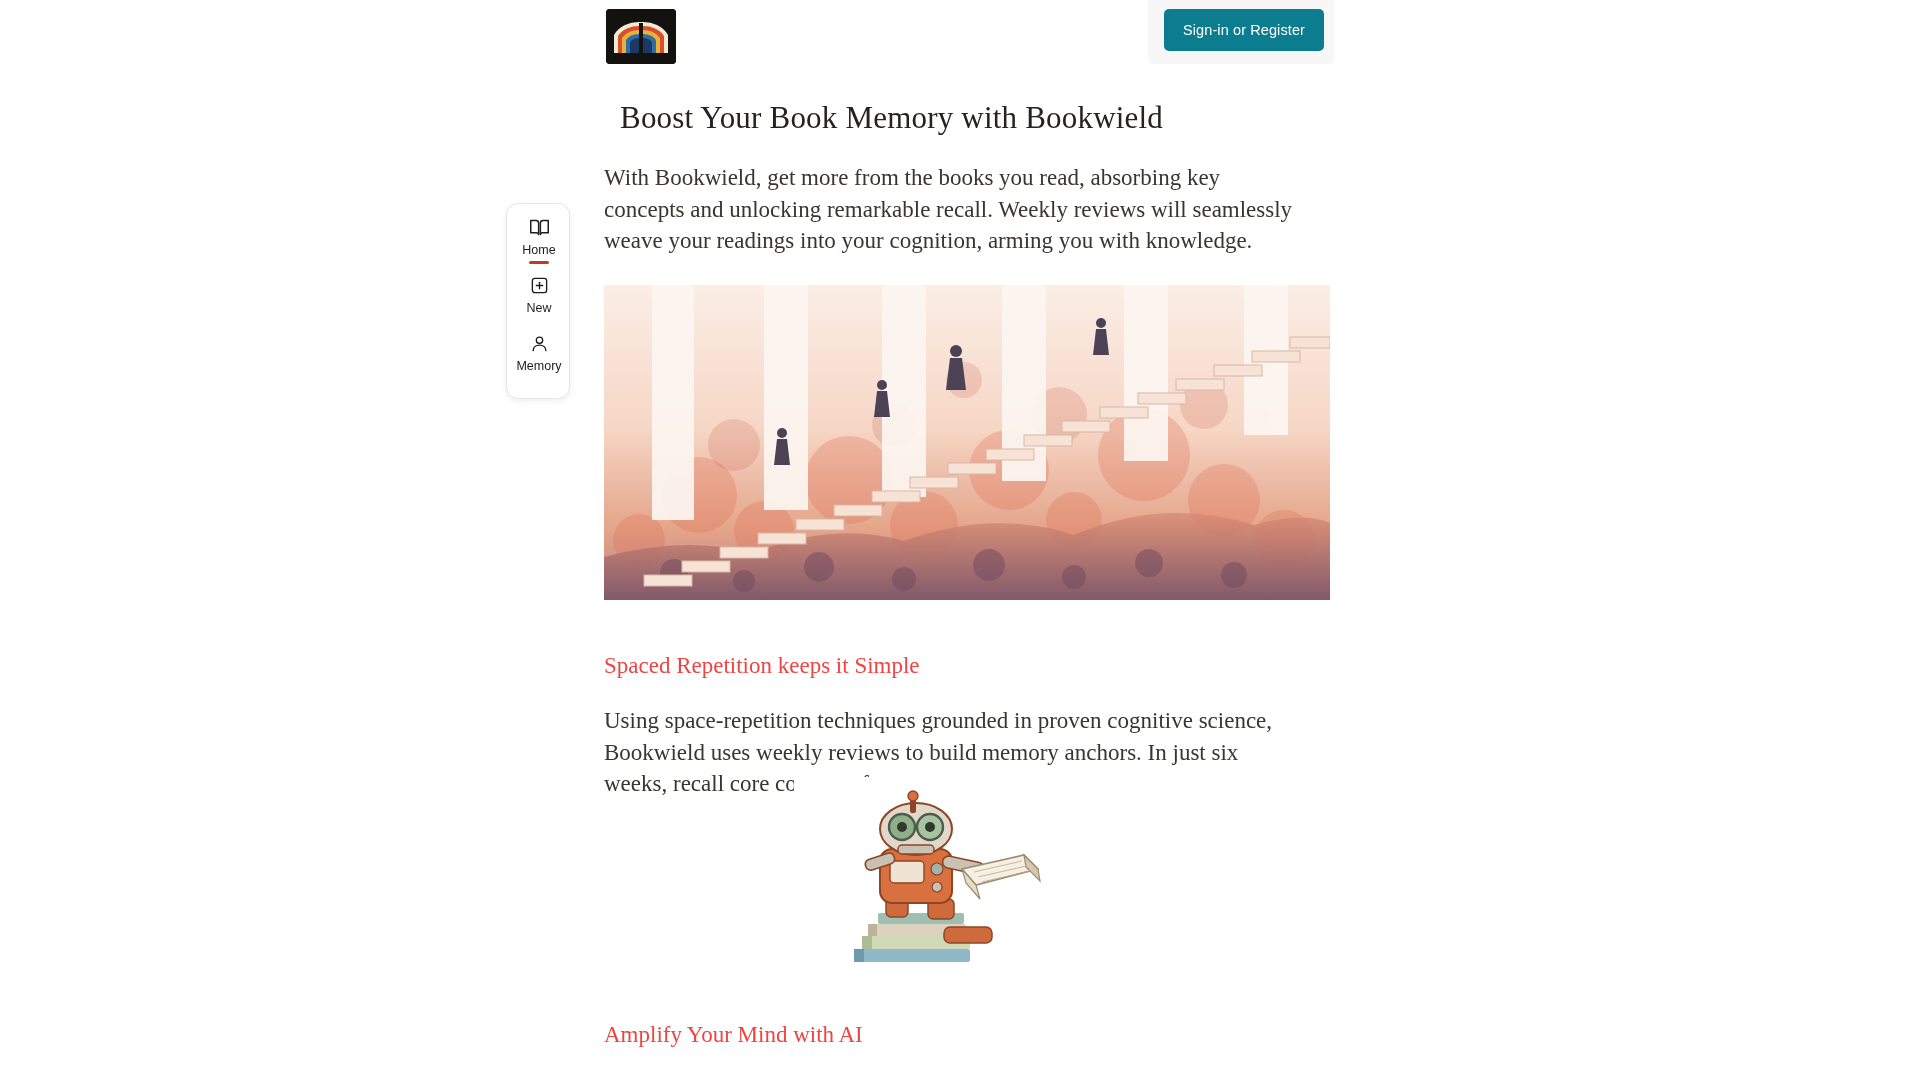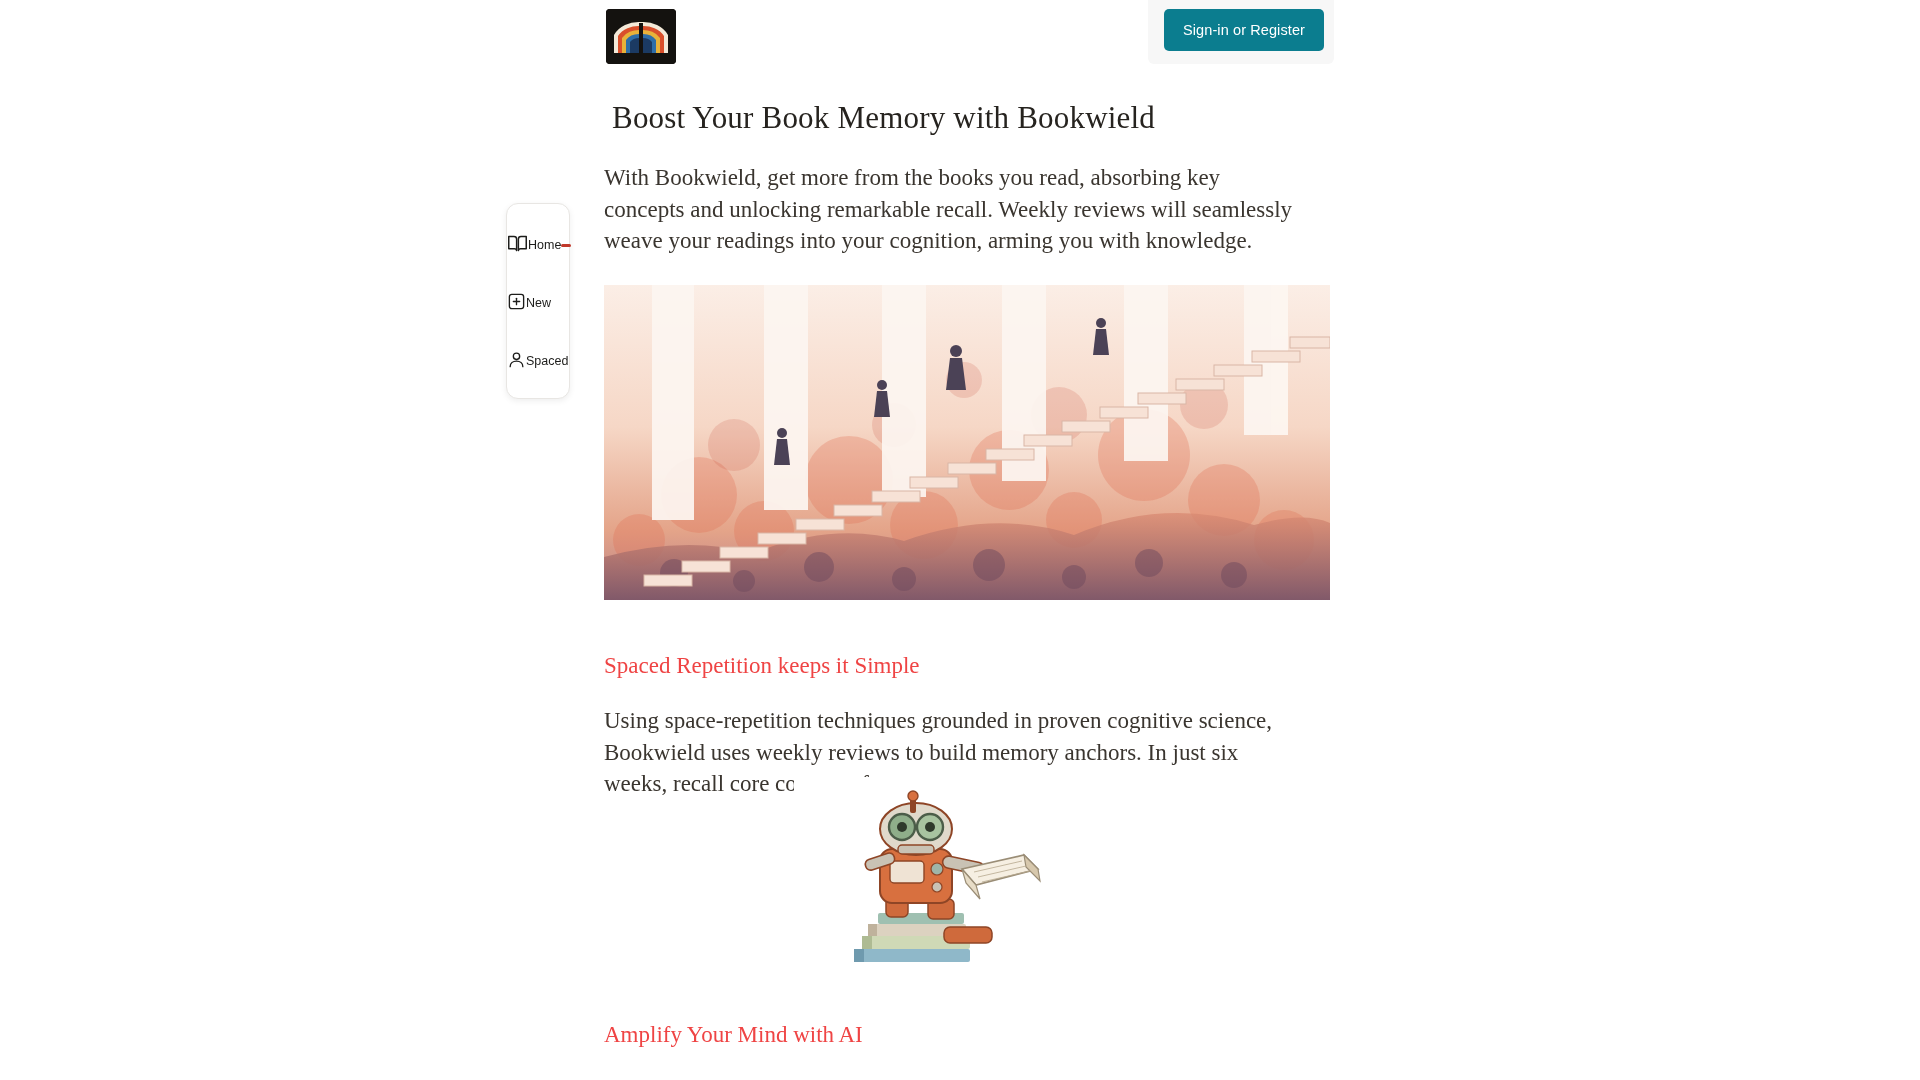--- a/index.html
+++ b/index.html
@@ -75,20 +75,21 @@
     background: #ffffff;
     border: 1px solid #e8e6e3;
     border-radius: 12px;
     box-shadow: 0 2px 6px rgba(0,0,0,.07);
     padding-top: 10px;
   }
   .nav-item {
     width: 64px;
     height: 58px;
     display: flex;
+    flex-direction: column;
     align-items: center;
     justify-content: flex-start;
     cursor: pointer;
     position: relative;
   }
   .nav-icon {
     height: 26px;
     display: flex;
     align-items: center;
     justify-content: center;
@@ -113,21 +114,21 @@
     position: absolute;
     left: 604px;
     top: 100px;
     width: 730px;
   }
   h1.title {
     font-family: "Liberation Serif", serif;
     font-size: 31px;
     font-weight: 400;
     color: #26231f;
-    margin: 0 0 26px 8px;
+    margin: 0 0 26px 16px;
     letter-spacing: .2px;
   }
   p.body {
     font-family: "Liberation Serif", serif;
     font-size: 23px;
     line-height: 1.38;
     color: #3a352f;
     margin: 0;
     width: 700px;
   }
@@ -216,21 +217,21 @@
       <span class="nav-label">New</span>
     </div>
 
     <div class="nav-item">
       <span class="nav-icon">
         <svg width="19" height="19" viewBox="0 0 24 24" fill="none" stroke="currentColor" stroke-width="1.7" stroke-linecap="round" stroke-linejoin="round">
           <circle cx="12" cy="8" r="4"></circle>
           <path d="M4 21c0-4.4 3.6-7 8-7s8 2.6 8 7"></path>
         </svg>
       </span>
-      <span class="nav-label">Spaced</span>
+      <span class="nav-label">Memory</span>
     </div>
 
   </div>
 
   <div class="content">
     <h1 class="title">Boost Your Book Memory with Bookwield</h1>
     <p class="body">With Bookwield, get more from the books you read, absorbing key concepts and unlocking remarkable recall. Weekly reviews will seamlessly weave your readings into your cognition, arming you with knowledge.</p>
   </div>
 
   <div class="hero">

